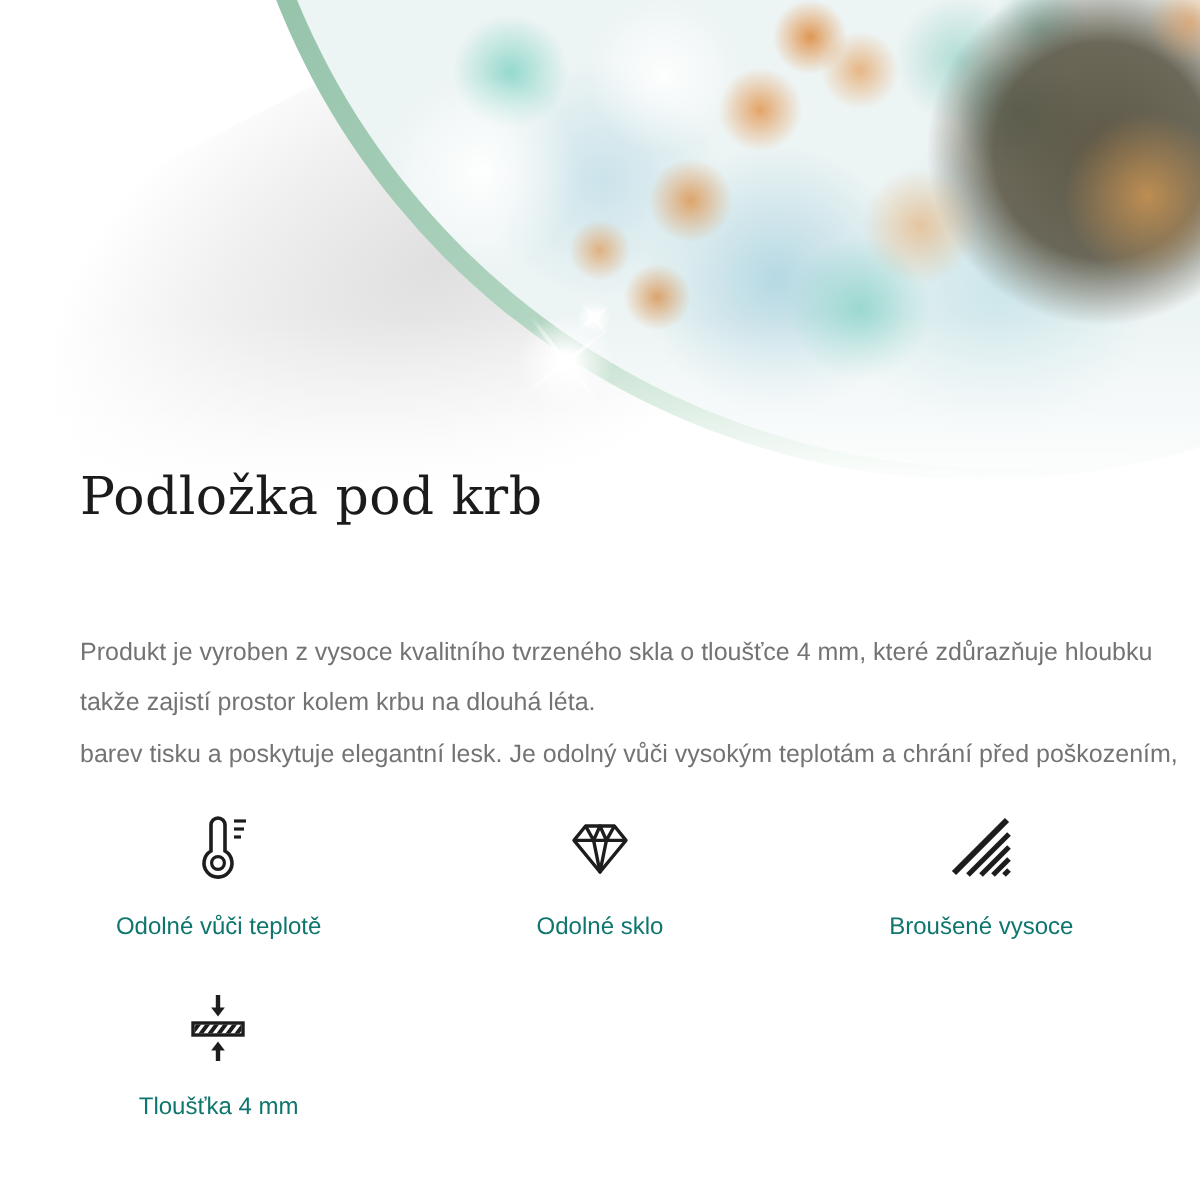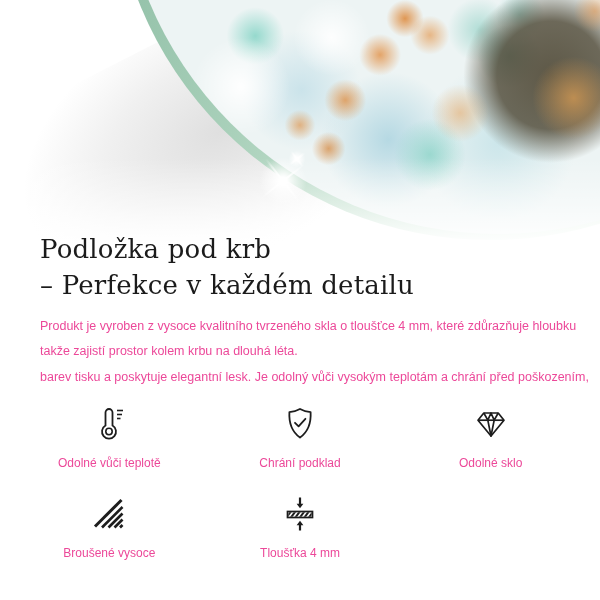--- a/index.html
+++ b/index.html
@@ -47,29 +47,29 @@
   .sparkle:after{left:50%;top:0;width:2px;height:100%;margin-left:-1px;
         background:linear-gradient(180deg,rgba(255,255,255,0),#fff 42% 58%,rgba(255,255,255,0));}
   .sparkle-large{left:255px;top:153px;width:56px;height:56px;}
   .sparkle-small{left:287px;top:149px;width:20px;height:20px;}
 
   
   .title{position:absolute;left:40px;top:231px;margin:0;font-family:"DejaVu Serif","Liberation Serif",serif;
         font-weight:400;font-size:26px;line-height:36px;color:#1b1b1b;letter-spacing:.2px;}
   .title span{display:block;}
   .desc{position:absolute;left:40px;top:314px;margin:0;font-size:12.5px;line-height:25.3px;
-        color:#ec4899;white-space:nowrap;}
+        color:#737373;white-space:nowrap;}
   .desc span{display:block;}
 
   
   .features{position:absolute;left:0;top:402px;width:600px;box-sizing:border-box;padding:0 14px;
         display:grid;grid-template-columns:repeat(3,1fr);row-gap:22px;}
   .feature{display:flex;flex-direction:column;align-items:center;}
   .feature .icon{height:44px;display:flex;align-items:center;justify-content:center;}
-  .feature .label{margin-top:10px;font-size:12px;color:#ec4899;}
+  .feature .label{margin-top:10px;font-size:12px;color:#0f766e;}
   svg{display:block;}
   svg text{font-family:"Liberation Sans",sans-serif;font-weight:bold;fill:#1d1d1d;}
 </style>
 </head>
 <body>
 
 <div class="page">
 
   <div class="hero">
     <div class="disc-shadow"></div>
@@ -79,21 +79,20 @@
     <div class="sparkle sparkle-large">
         <i></i>
       </div>
     <div class="sparkle sparkle-small">
         <i></i>
       </div>
   </div>
 
   <h1 class="title">
     <span>Podložka pod krb</span>
-    <span>– Perfekce v každém detailu</span>
   </h1>
 
   <p class="desc">
     <span>Produkt je vyroben z vysoce kvalitního tvrzeného skla o tloušťce 4 mm, které zdůrazňuje hloubku</span>
     <span>takže zajistí prostor kolem krbu na dlouhá léta.</span>
     <span>barev tisku a poskytuje elegantní lesk. Je odolný vůči vysokým teplotám a chrání před poškozením,</span>
   </p>
 
   <div class="features">
 
@@ -104,29 +103,20 @@
           <circle cx="20" cy="27.5" r="3.2" stroke-width="1.6"></circle>
           <line x1="28" y1="6.5" x2="34" y2="6.5" stroke-width="1.6"></line>
           <line x1="28" y1="10.5" x2="33" y2="10.5" stroke-width="1.6"></line>
           <line x1="28" y1="14.5" x2="31.5" y2="14.5" stroke-width="1.6"></line>
         </svg>
       </div>
       <div class="label">Odolné vůči teplotě</div>
     </div>
 
 
-    <div class="feature">
-      <div class="icon">
-        <svg width="40" height="40" viewBox="0 0 40 40" fill="none" stroke="#1d1d1d" stroke-width="1.8" stroke-linejoin="round">
-          <path d="M20 5 C22.8 6.6 26.4 7.7 30.6 8.1 C31 14.9 29.9 26.4 20 33.6 C10.1 26.4 9 14.9 9.4 8.1 C13.6 7.7 17.2 6.6 20 5 Z"></path>
-          <path d="M15 18.8 L18.6 22.3 L25.4 14.8" stroke-linecap="round"></path>
-        </svg>
-      </div>
-      <div class="label">Chrání podklad</div>
-    </div>
 
     <div class="feature">
       <div class="icon">
         <svg width="40" height="40" viewBox="0 0 40 40" fill="none" stroke="#1d1d1d" stroke-width="1.7" stroke-linejoin="round">
           <path d="M12.8 9 H27.2 L33 16.2 L20 32 L7 16.2 Z"></path>
           <path d="M7 16.2 H33"></path>
           <path d="M12.8 9 L16.8 16.2 L20 9 L23.2 16.2 L27.2 9"></path>
           <path d="M16.8 16.2 L20 32 L23.2 16.2"></path>
         </svg>
       </div>

